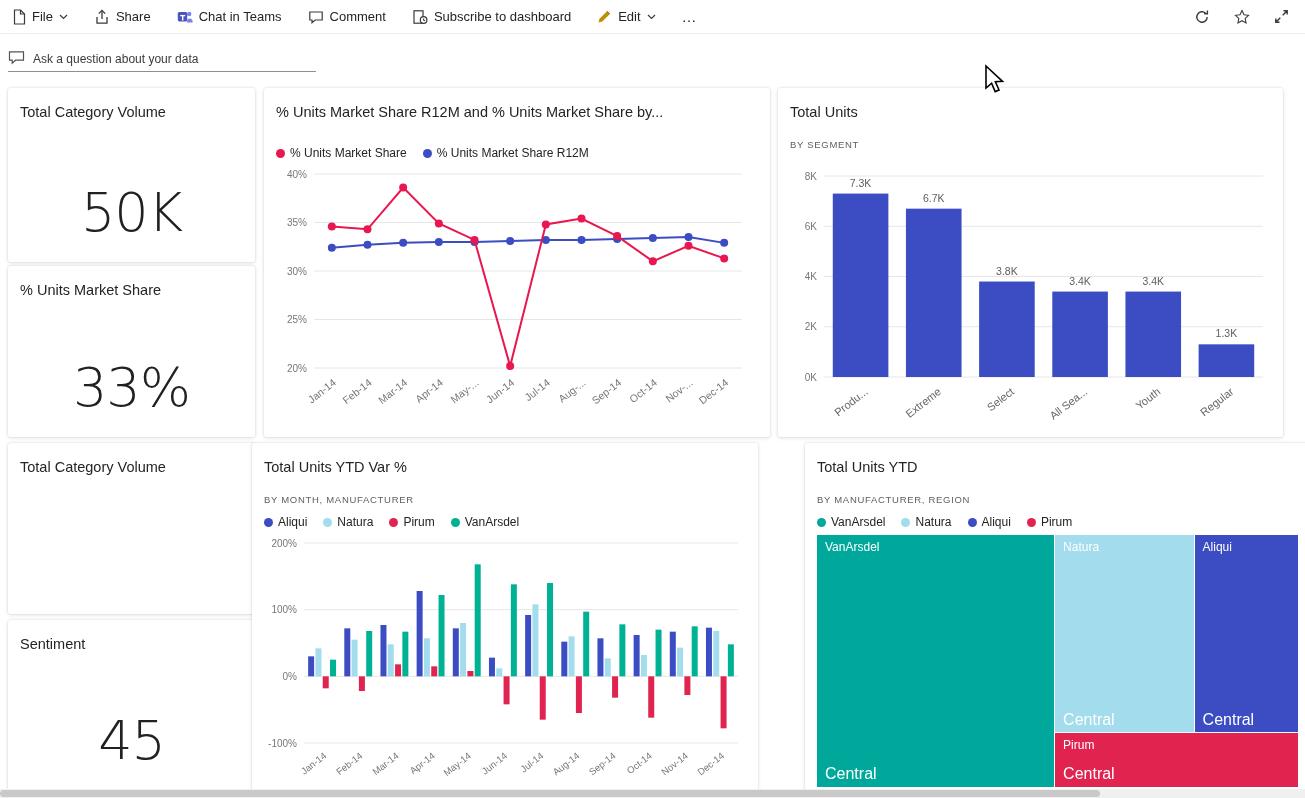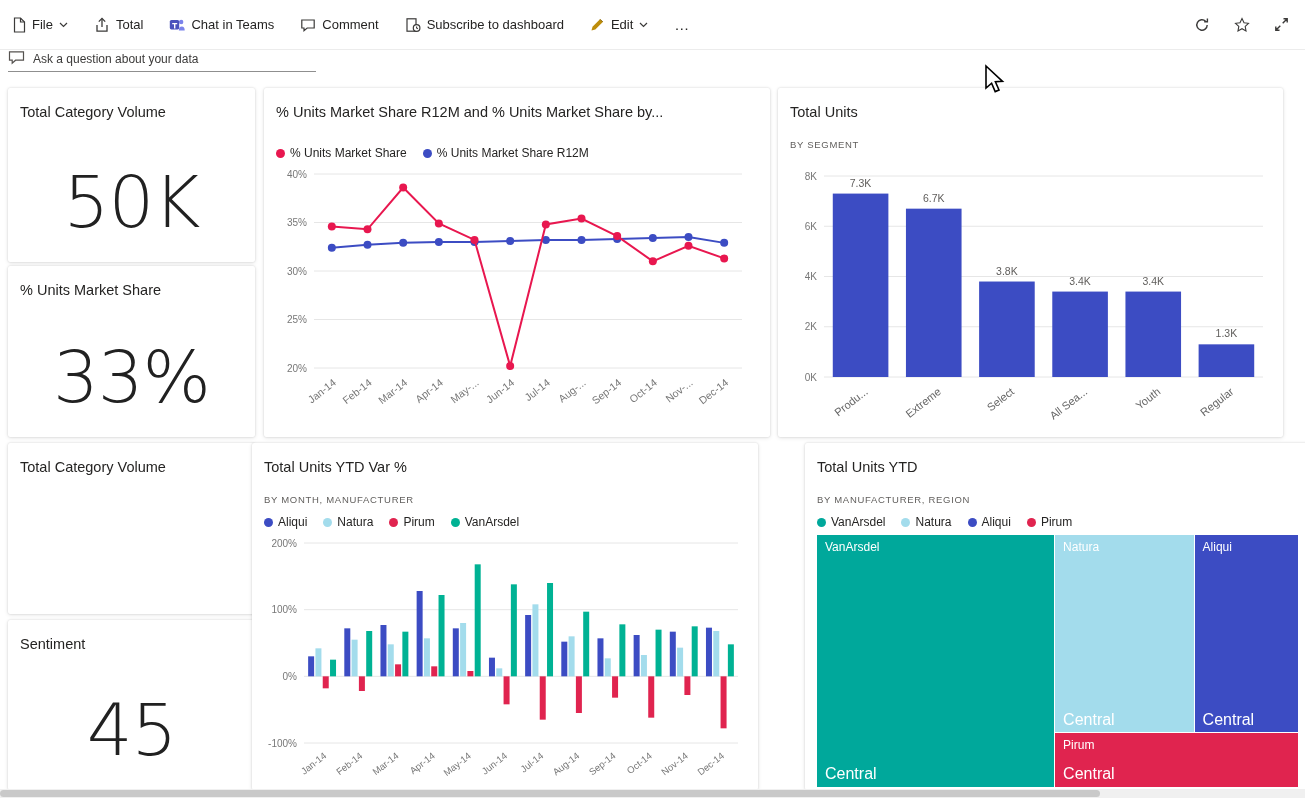--- a/index.html
+++ b/index.html
@@ -1,38 +1,38 @@
 <!DOCTYPE html>
 <html><head>
 <meta charset="utf-8">
 <style>
   *{margin:0;padding:0;box-sizing:border-box}
   html,body{width:1305px;height:798px;overflow:hidden}
   body{position:relative;background:#fff;font-family:"Liberation Sans","DejaVu Sans",sans-serif;color:#252423}
 
   
-  .topbar{position:absolute;top:0;left:0;right:0;height:50px;display:flex;align-items:center;
+  .topbar{position:absolute;top:0;left:0;right:0;height:34px;display:flex;align-items:center;
           padding:0 12px;background:#fff;border-bottom:1px solid #ececec}
   .tb-item{display:flex;align-items:center;gap:6px;font-size:13px;color:#252423;
            margin-right:26px;white-space:nowrap;cursor:pointer}
   .tb-item svg{display:block}
   .tb-right{margin-left:auto;display:flex;gap:24px;align-items:center;padding-right:4px}
   .tb-icon-btn{cursor:pointer;display:flex;align-items:center}
 
   
   .qna{position:absolute;top:46px;left:8px;width:308px;height:26px;display:flex;align-items:center;gap:8px;
        border-bottom:1px solid #8f8f8f;font-size:12px;color:#3b3a39;cursor:text}
 
   
   .tile{position:absolute;background:#fff;border-radius:2px;padding:14px 12px 8px;
         box-shadow:0 0 2px rgba(0,0,0,.16),0 1px 4px rgba(0,0,0,.10)}
   .tile-title{font-size:14.5px;color:#252423;white-space:nowrap;overflow:hidden;text-overflow:ellipsis;line-height:20px}
   .tile-subtitle{font-size:9.5px;letter-spacing:.7px;color:#605E5C;margin-top:17px;line-height:11px}
   .card{display:flex;flex-direction:column}
-  .card-value{margin-top:auto;margin-bottom:12px;text-align:center;font-size:72px;font-weight:200;
+  .card-value{margin-top:auto;margin-bottom:12px;text-align:center;font-size:54px;font-weight:200;
               color:#212121;letter-spacing:-1px;line-height:1.1;font-family:"DejaVu Sans","Liberation Sans",sans-serif}
 
   .legend{display:flex;gap:16px;align-items:center}
   .legend.mt-lg{margin-top:24px}
   .legend.mt-sm{margin-top:10px}
   .legend-item{display:flex;align-items:center;gap:5px;font-size:12px;color:#252423}
   .legend-dot{width:9px;height:9px;border-radius:50%;display:inline-block;flex:none}
 
   svg text{font-family:"Liberation Sans","DejaVu Sans",sans-serif}
   svg .axis{font-size:10px;fill:#777}
@@ -73,21 +73,21 @@
   </div>
 
   <div class="tb-item">
     <span>
       <svg width="16" height="16" viewBox="0 0 16 16">
           <path d="M8 10V1.8" fill="none" stroke="#3b3a39" stroke-width="1.3"></path>
           <path d="M4.8 4.6L8 1.4l3.2 3.2" fill="none" stroke="#3b3a39" stroke-width="1.3"></path>
           <path d="M3 8v6.2h10V8" fill="none" stroke="#3b3a39" stroke-width="1.3"></path>
         </svg>
     </span>
-    <span>Total</span>
+    <span>Share</span>
   </div>
 
   <div class="tb-item">
     <span>
       <svg width="16" height="16" viewBox="0 0 16 16">
         <circle cx="12.2" cy="5" r="2.2" fill="#7B83EB"></circle>
         <path d="M9.8 13.5c0-2.6 1.1-4 3-4s2.9 1.4 2.9 4z" fill="#7B83EB"></path>
         <rect x="0.8" y="3" width="9.4" height="9.4" rx="1.6" fill="#4B53BC"></rect>
         <path d="M3.2 6h5v1.3H6.4v4.2H5V7.3H3.2z" fill="#fff"></path>
       </svg>

